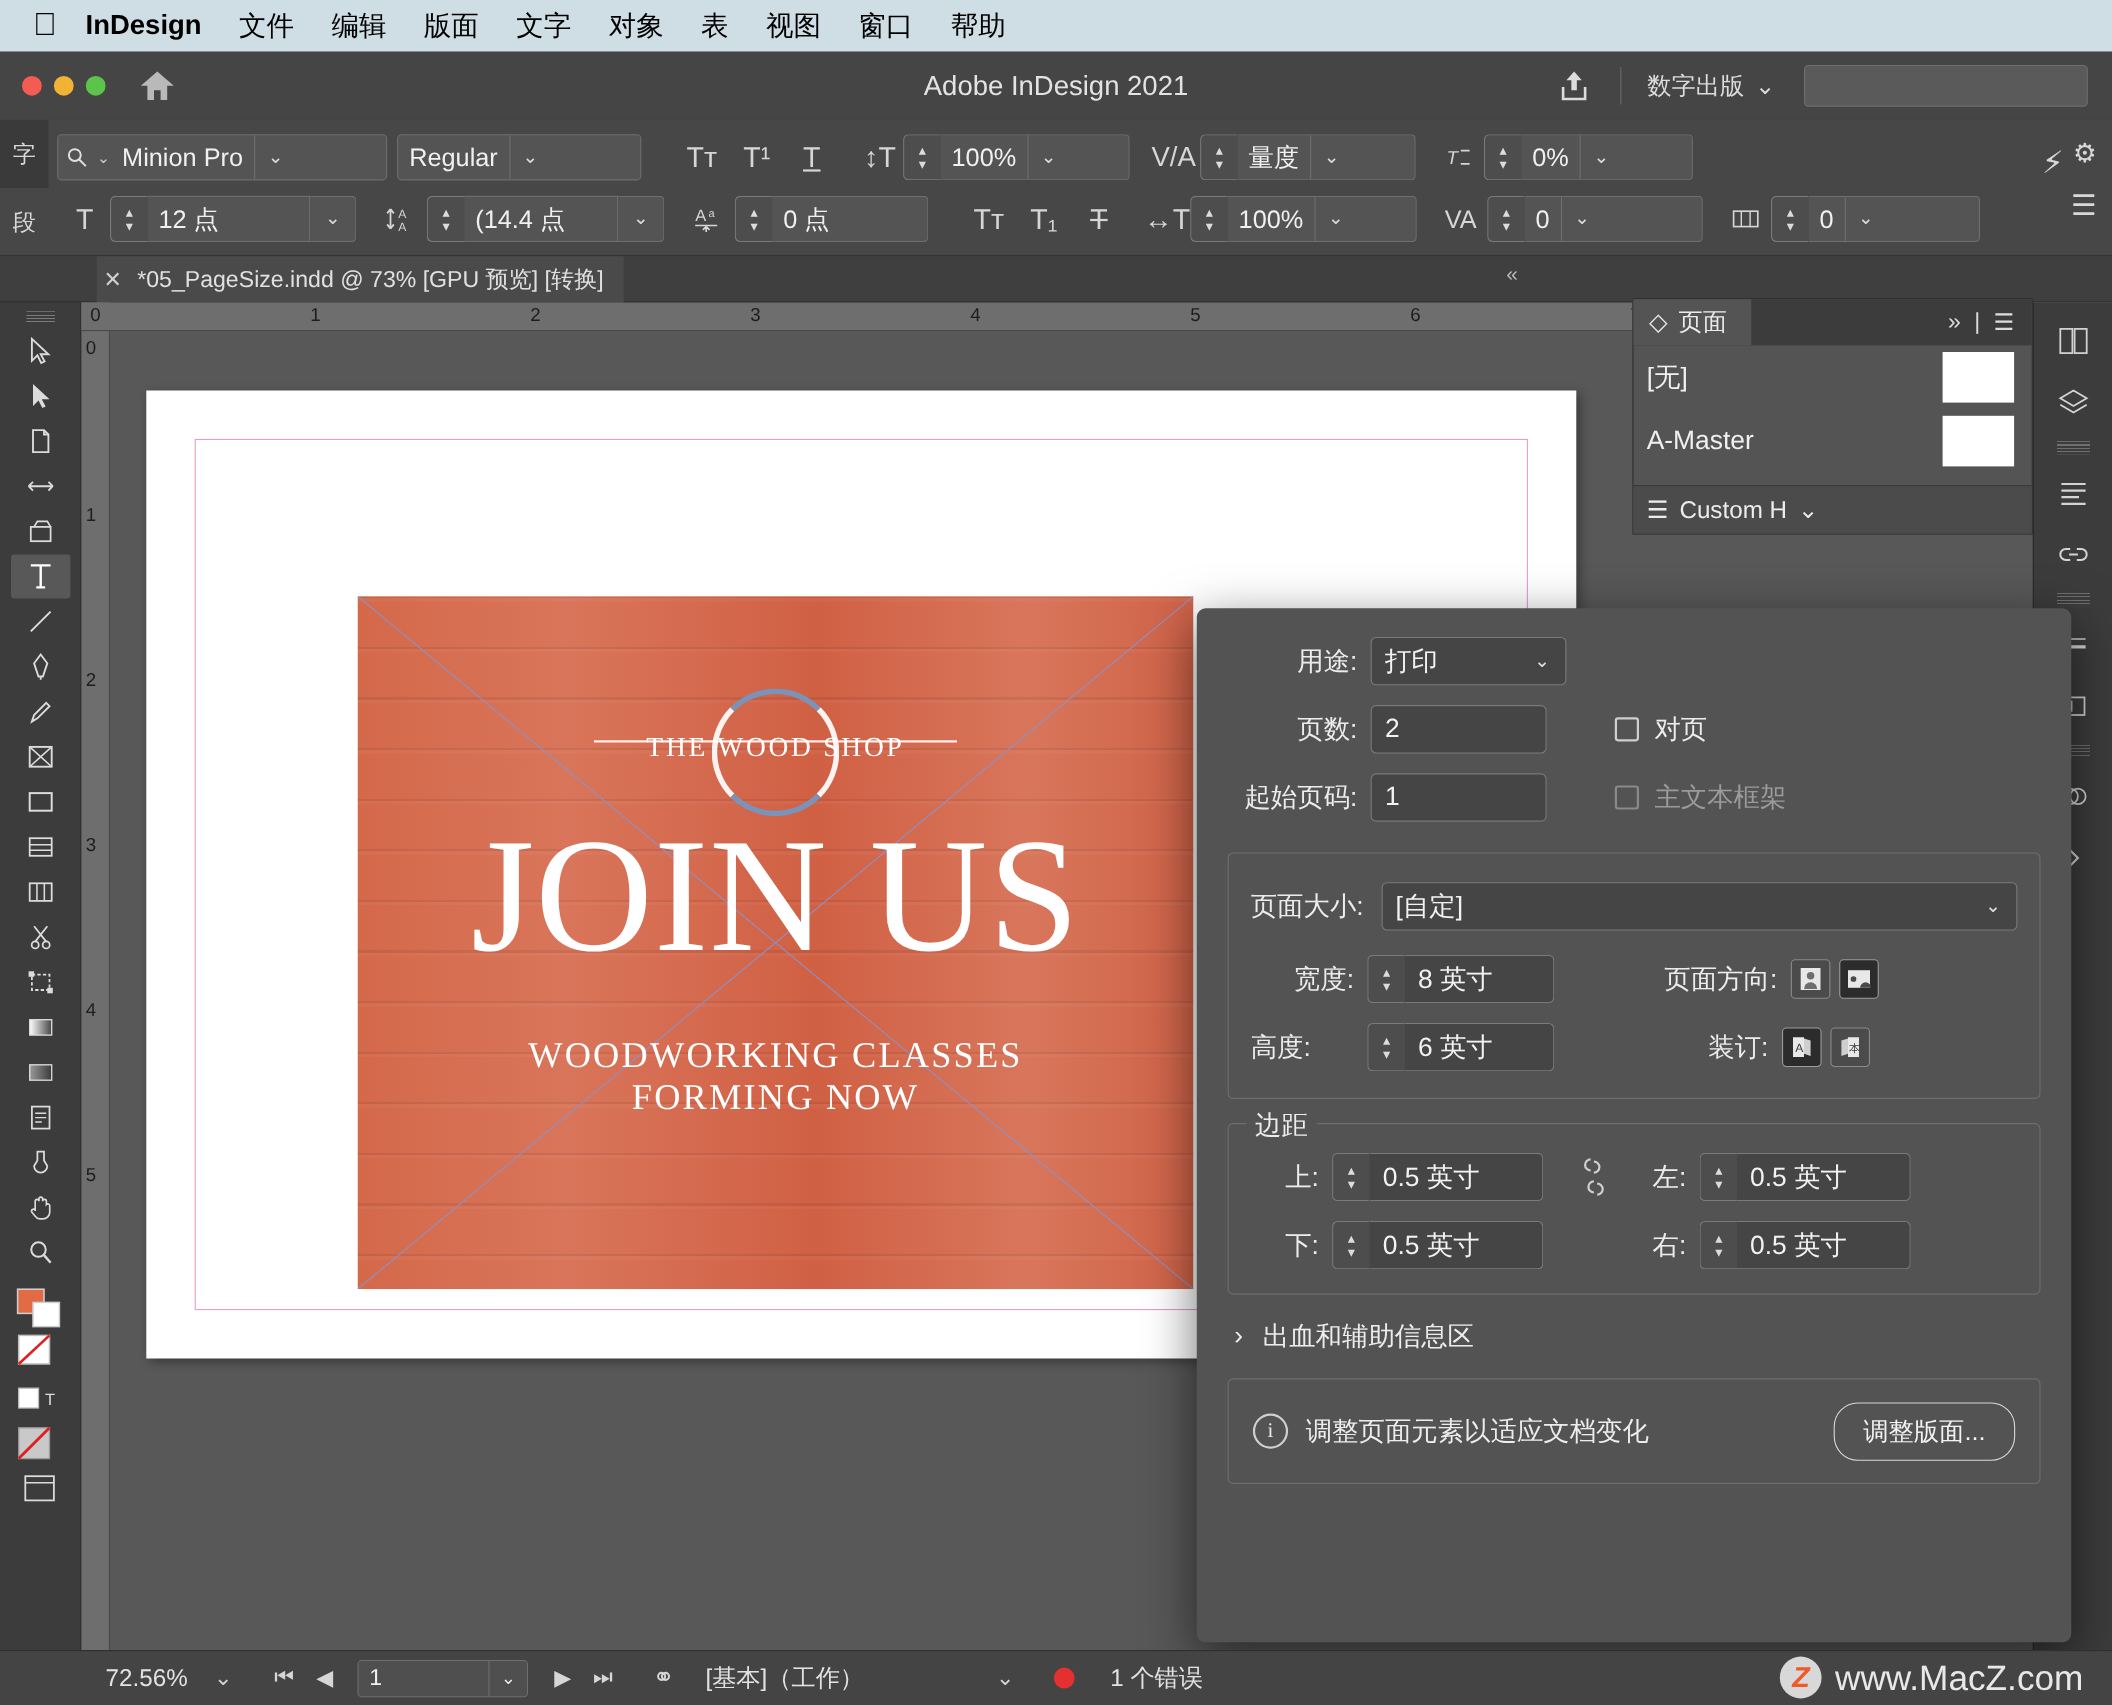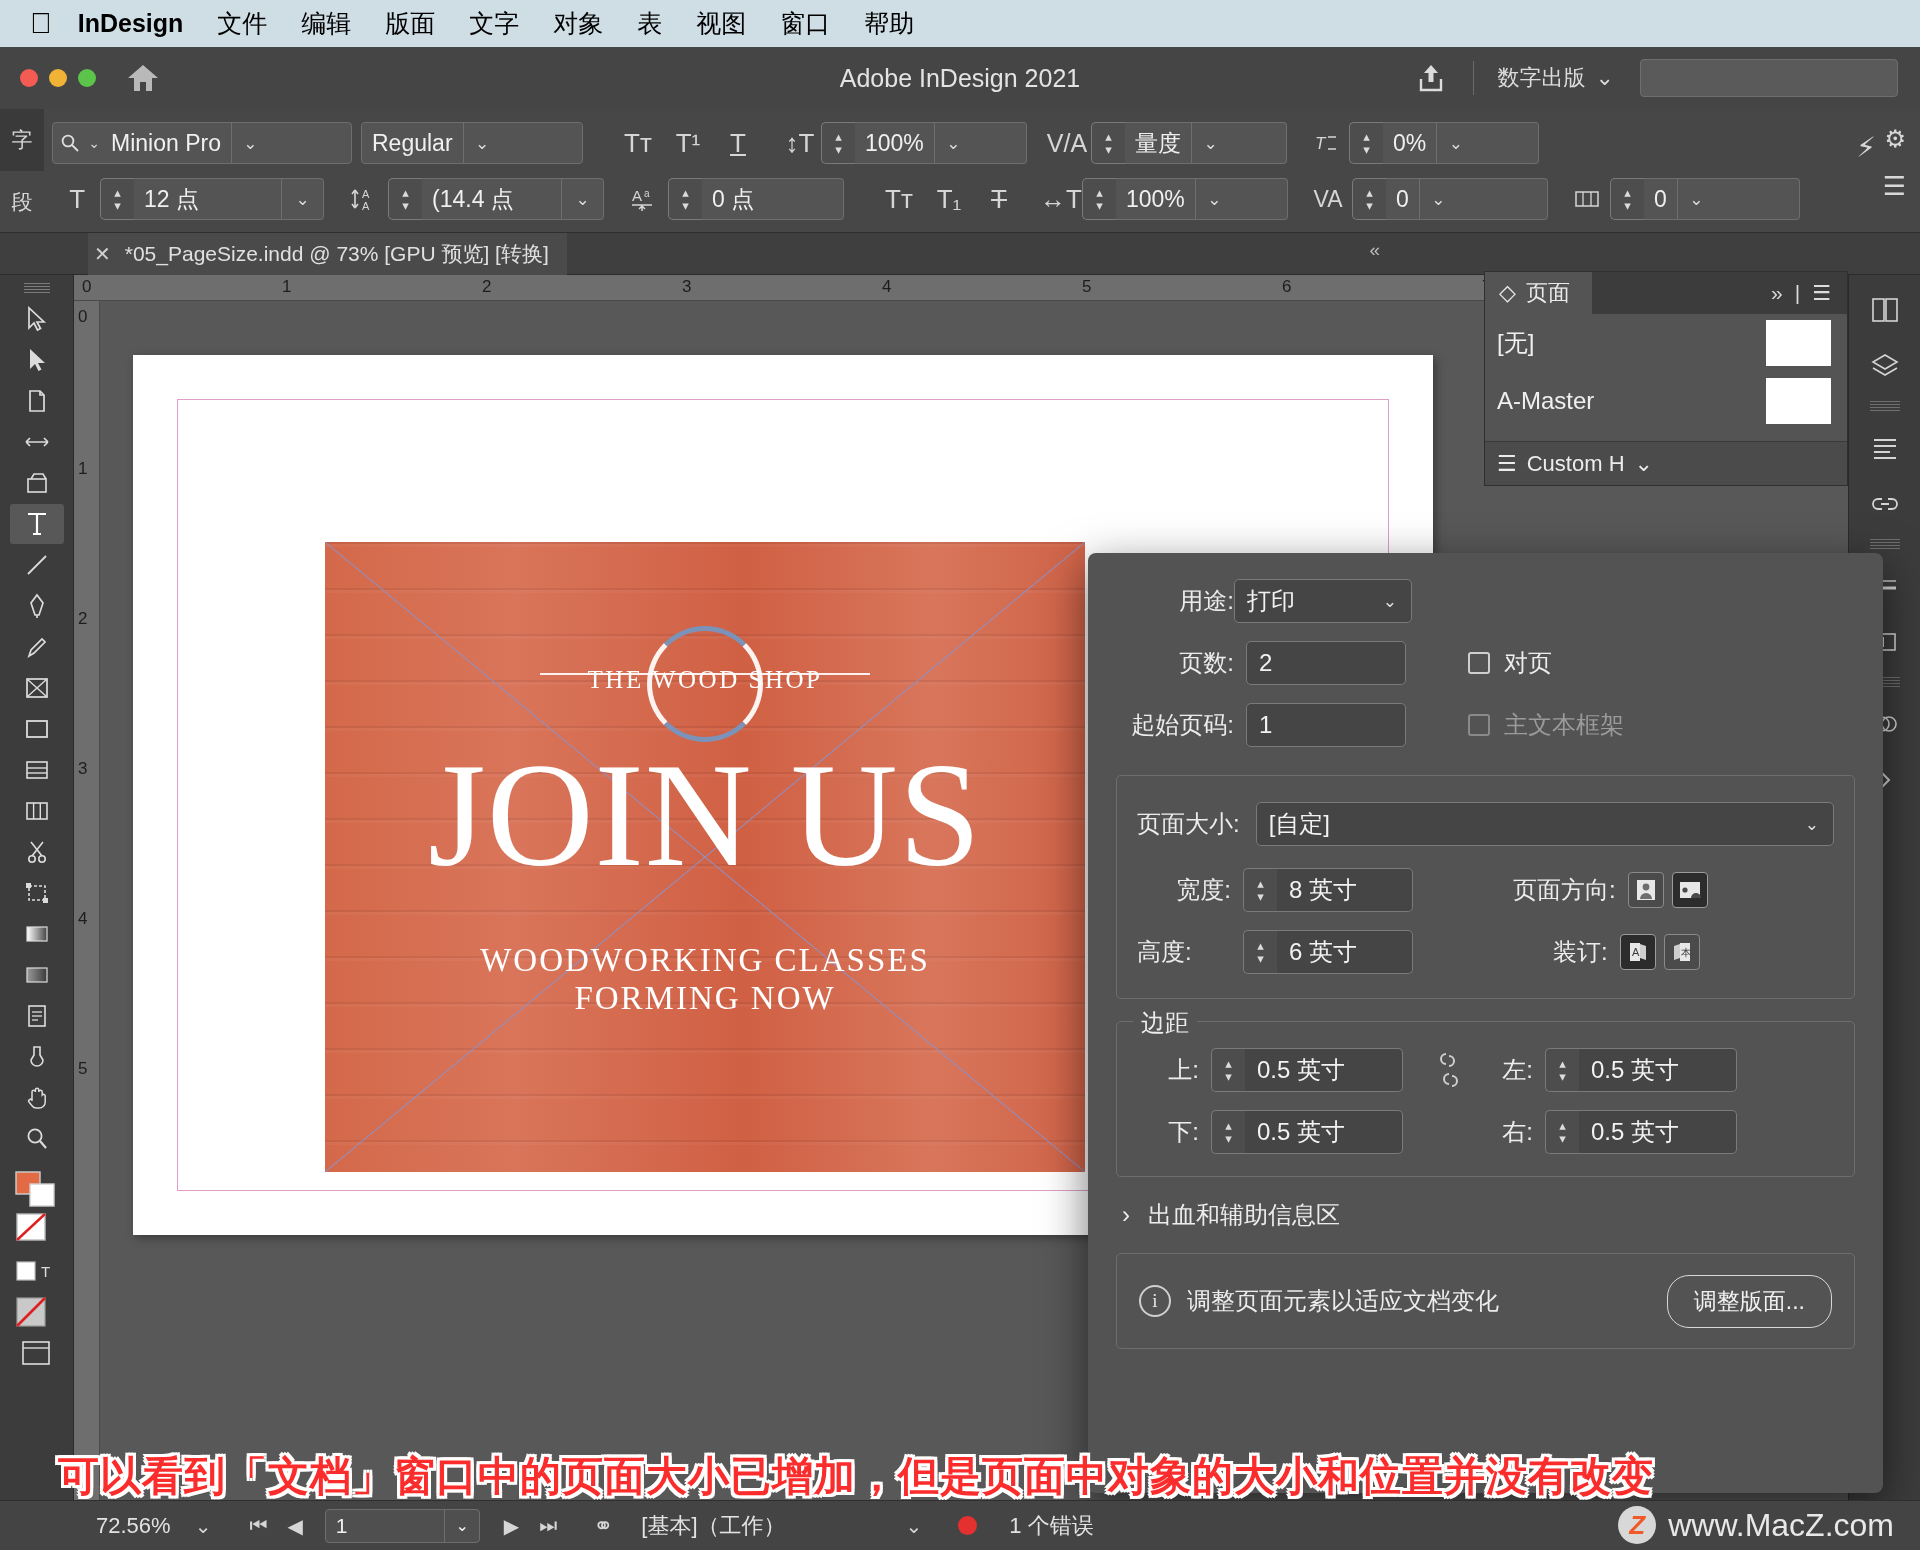--- a/index.html
+++ b/index.html
@@ -834,21 +834,21 @@
           <path d="M9 5 L17 13 L9 21" stroke="#d4d4d4" stroke-width="2" fill="none"></path>
         </svg>
       </div>
   </div>
 
   <div class="dialog">
     <div class="dlg-body">
 
       <div class="drow">
         <span class="dlabel" style="width:118px">用途:</span>
-        <div class="dfield" style="width:178px; margin-left:0">
+        <div class="dfield" style="width:178px; margin-left:12px">
           <span class="v">打印</span>
           <span class="dcar">⌄</span>
         </div>
       </div>
 
       <div class="drow">
         <span class="dlabel" style="width:118px">页数:</span>
         <div class="dfield" style="width:160px; margin-left:12px">
           <span class="v">2</span>
         </div>
@@ -981,21 +981,20 @@
 
       <div class="infobox">
         <span class="infoi">i</span>
         <span>调整页面元素以适应文档变化</span>
         <span class="pillbtn">调整版面...</span>
       </div>
 
     </div>
   </div>
 
-  <div class="annot">可以看到「文档」窗口中的页面大小已增加，但是页面中对象的大小和位置并没有改变</div>
 
   <div class="statusbar">
     <span class="zoomv">72.56%</span>
     <span class="navbtn" style="margin-left:14px">⌄</span>
     <span class="navbtn" style="margin-left:18px">⏮</span>
     <span class="navbtn">◀</span>
     <div class="pagefield" style="margin-left:12px">
       <span class="pv">1</span>
       <span class="pc">⌄</span>
     </div>

